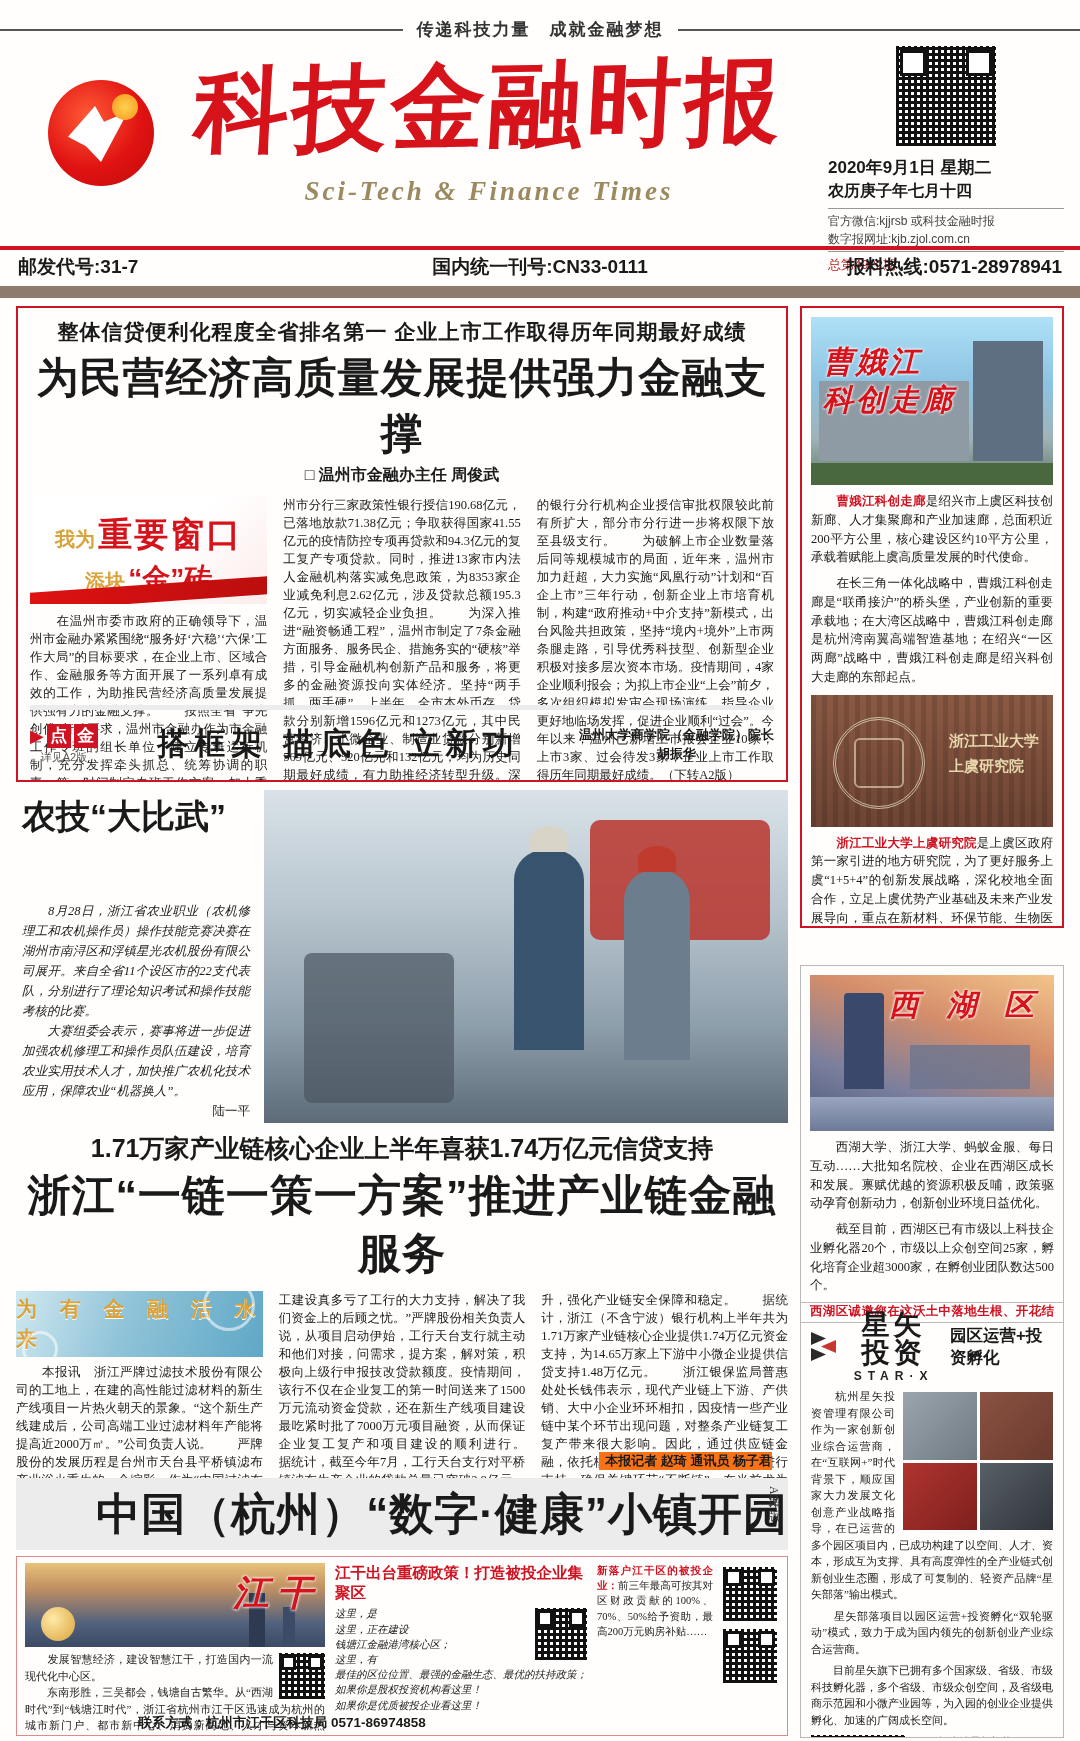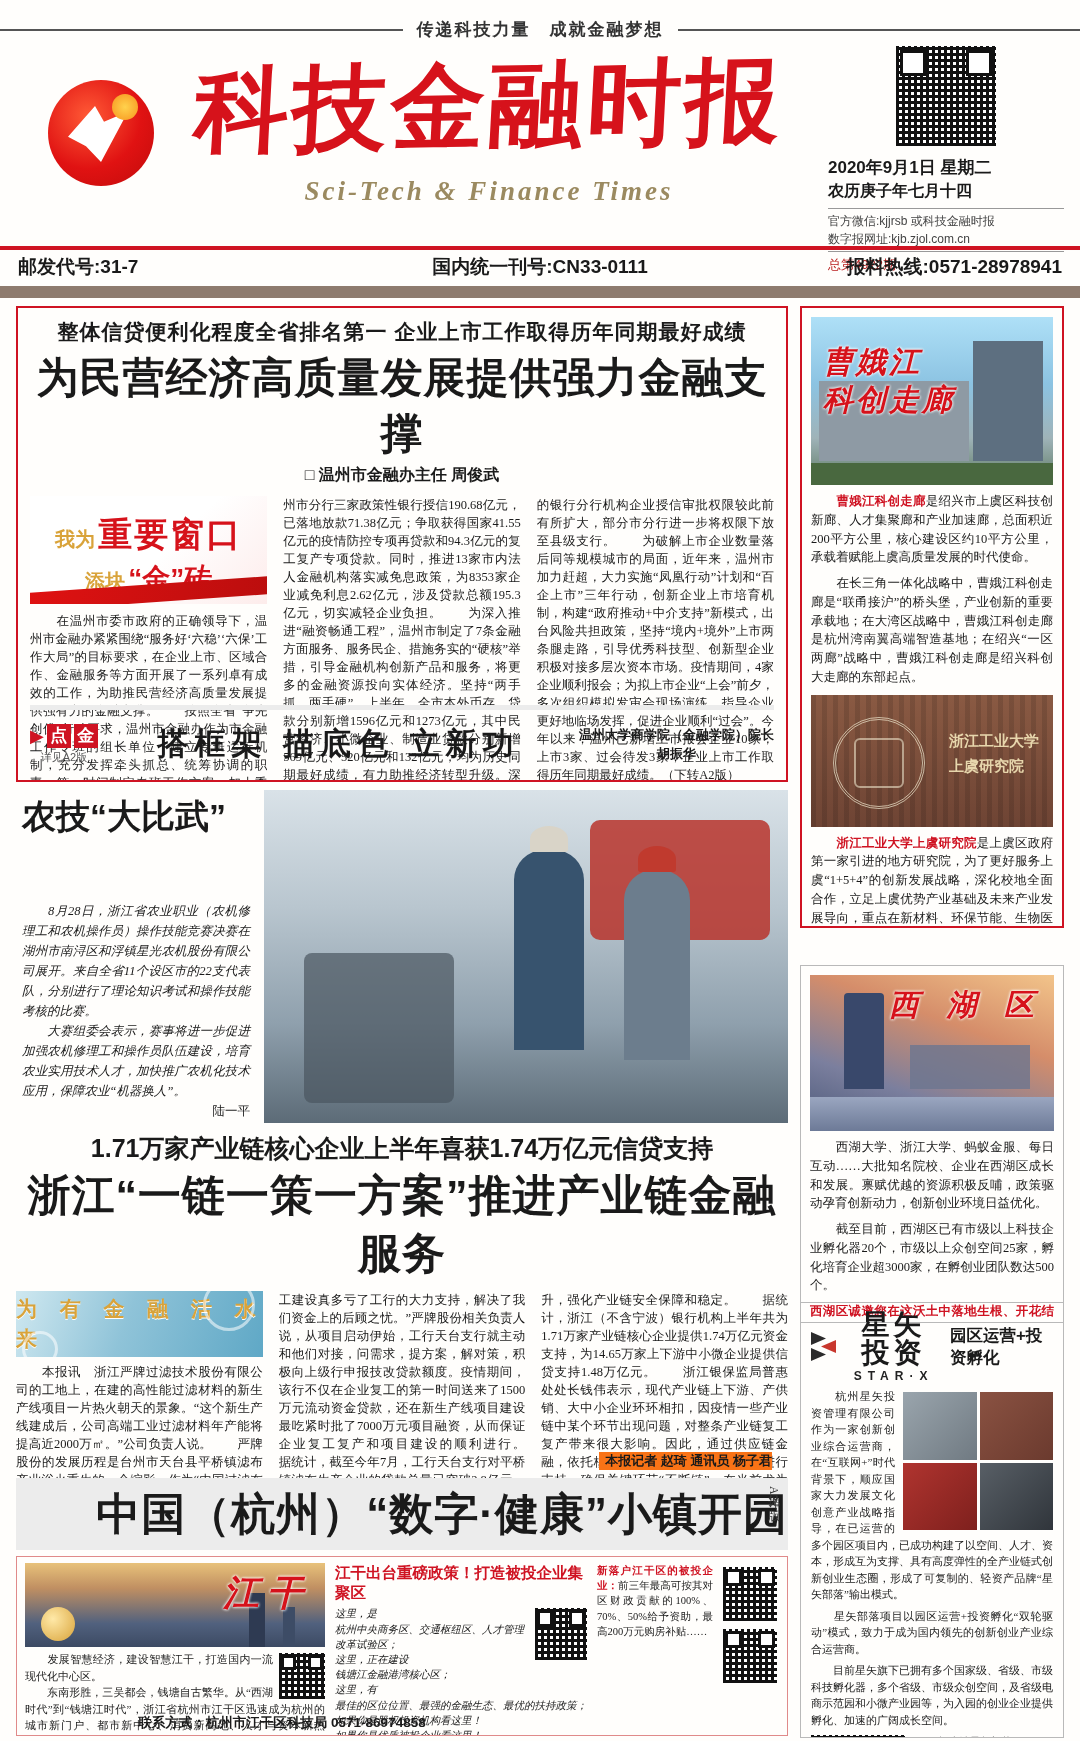--- a/index.html
+++ b/index.html
@@ -96,21 +96,21 @@
   .jg{position:absolute;left:16px;top:1556px;width:772px;height:180px;border:1px solid #e08a8a;
       box-sizing:border-box;padding:6px 8px 22px;display:flex;gap:10px;overflow:hidden;}
   .jg-left{width:300px;flex:none;position:relative;}
   .jg-photo{height:84px;position:relative;overflow:hidden;
      background:linear-gradient(180deg,#e8c27a 0%,#c08f62 30%,#51617e 72%,#3c4a63 100%);}
   .jg-photo .globe{position:absolute;left:16px;bottom:6px;width:34px;height:34px;border-radius:50%;
      background:radial-gradient(circle at 35% 35%,#ffe9a8,#d9a33a);}
   .jg-photo .tw{position:absolute;right:60px;bottom:0;width:16px;height:54px;background:#2e3a52;}
   .jg-photo .tw2{position:absolute;right:30px;bottom:0;width:12px;height:40px;background:#3d4c66;}
   .script{color:#d6121b;font-weight:900;font-style:italic;text-shadow:0 0 3px #fff,0 0 3px #fff;}
-  .jg-photo .script{position:absolute;right:14px;top:6px;font-size:36px;letter-spacing:8px;}
+  .jg-photo .script{position:absolute;right:4px;top:6px;font-size:36px;letter-spacing:8px;}
   .jg-p{font-size:11px;line-height:1.5;margin-top:4px;}
   .jg-qr{float:right;width:46px;height:46px;margin:2px 0 0 6px;}
   .jg-mid{width:252px;flex:none;font-size:10.5px;line-height:1.45;}
   .jg-title{color:#cf1322;font-weight:900;font-size:15.5px;line-height:1.3;font-family:"Liberation Sans",sans-serif;margin-bottom:3px;}
   .jg-line{font-style:italic;}
   .jg-midqr{float:right;width:52px;height:52px;margin:2px 0 2px 6px;}
   .jg-right{flex:1;font-size:10.5px;line-height:1.45;}
   .jg-qrs{width:56px;flex:none;display:flex;flex-direction:column;gap:8px;padding-top:4px;}
   .jg-qrs .qr{width:54px;height:54px;}
   .jg-footer{position:absolute;left:0;right:240px;bottom:3px;text-align:center;font-weight:bold;font-size:13.5px;
@@ -276,21 +276,20 @@
       <div class="jg-p jtext">
         <span class="qr jg-qr"></span>
         <div>　　发展智慧经济，建设智慧江干，打造国内一流现代化中心区。</div>
         <div>　　东南形胜，三吴都会，钱塘自古繁华。从“西湖时代”到“钱塘江时代”，浙江省杭州市江干区迅速成为杭州的城市新门户、都市新中心、消费新高地、人才与资本新热土……</div>
       </div>
     </div>
     <div class="jg-mid">
       <div class="jg-title">江干出台重磅政策！打造被投企业集聚区</div>
       <span class="qr jg-midqr"></span>
       <div class="jg-line">这里，是</div>
-      <div class="jg-line">杭州中央商务区、交通枢纽区、人才管理改革试验区；</div>
       <div class="jg-line">这里，正在建设</div>
       <div class="jg-line">钱塘江金融港湾核心区；</div>
       <div class="jg-line">这里，有</div>
       <div class="jg-line">最佳的区位位置、最强的金融生态、最优的扶持政策；</div>
       <div class="jg-line">如果你是股权投资机构看这里！</div>
       <div class="jg-line">如果你是优质被投企业看这里！</div>
 
     </div>
     <div class="jg-right jtext">
       <span class="lead">新落户江干区的被投企业：</span><span>前三年最高可按其对区财政贡献的100%、70%、50%给予资助，最高200万元购房补贴……</span>

